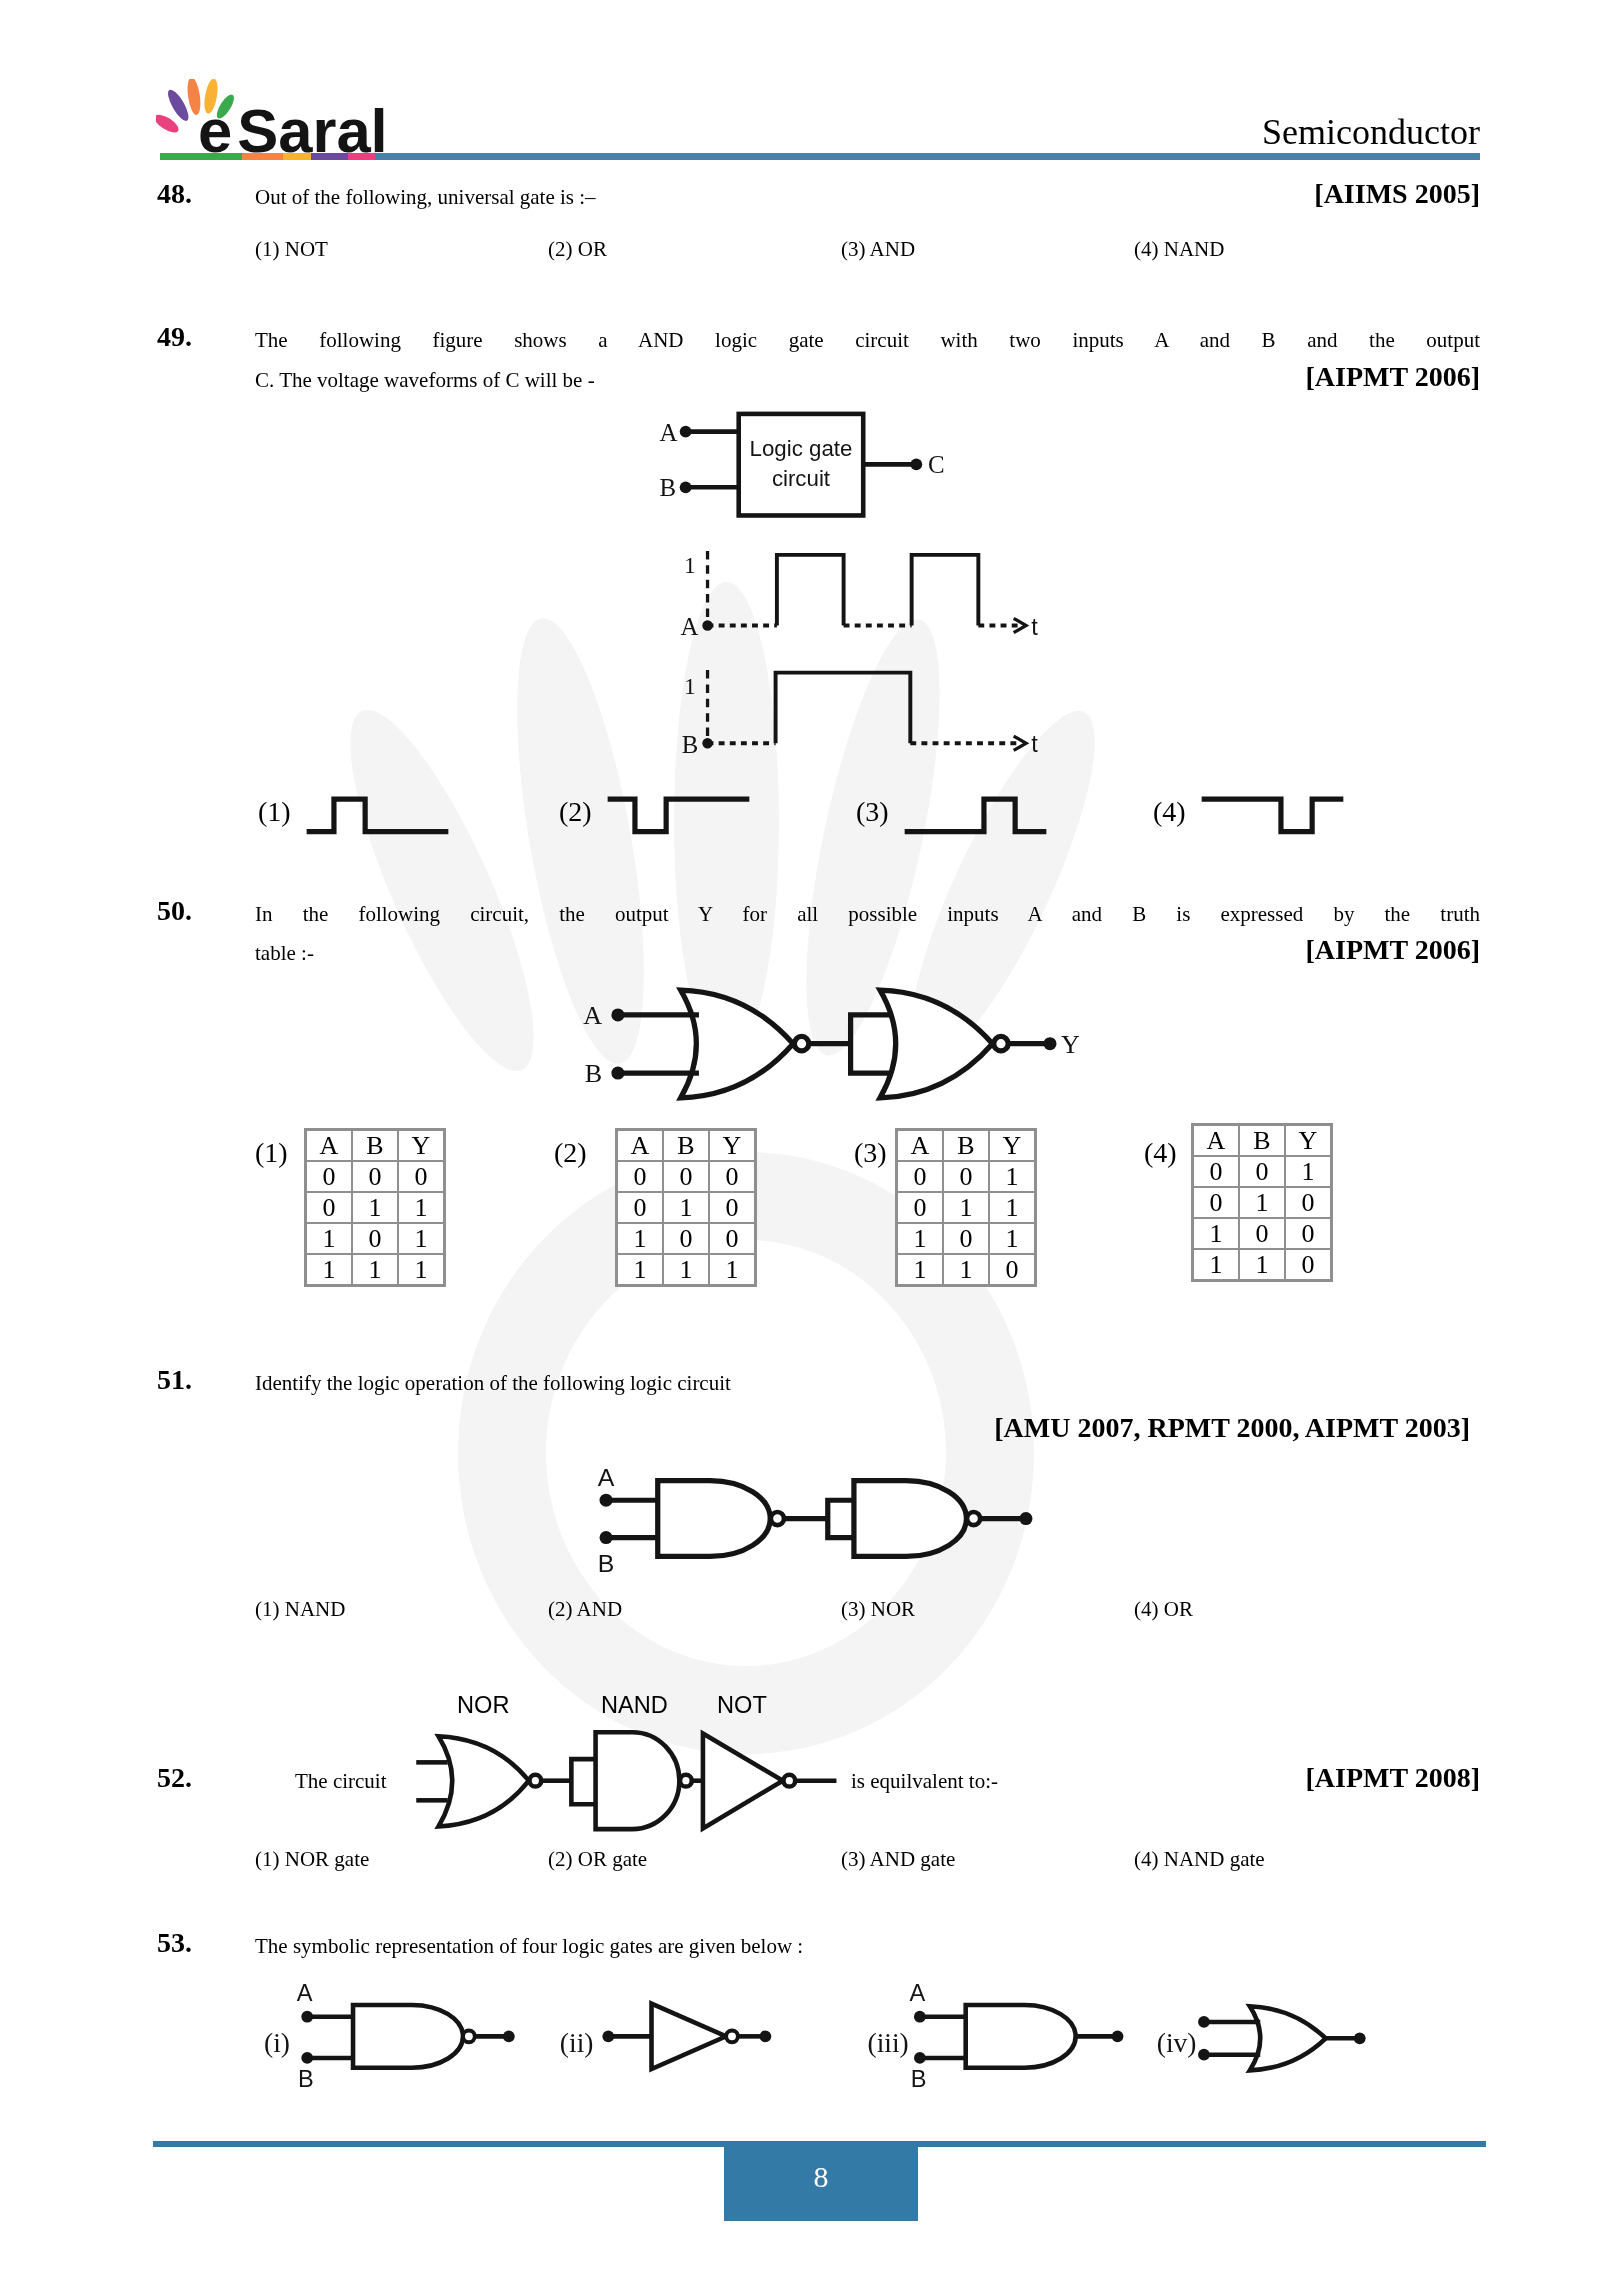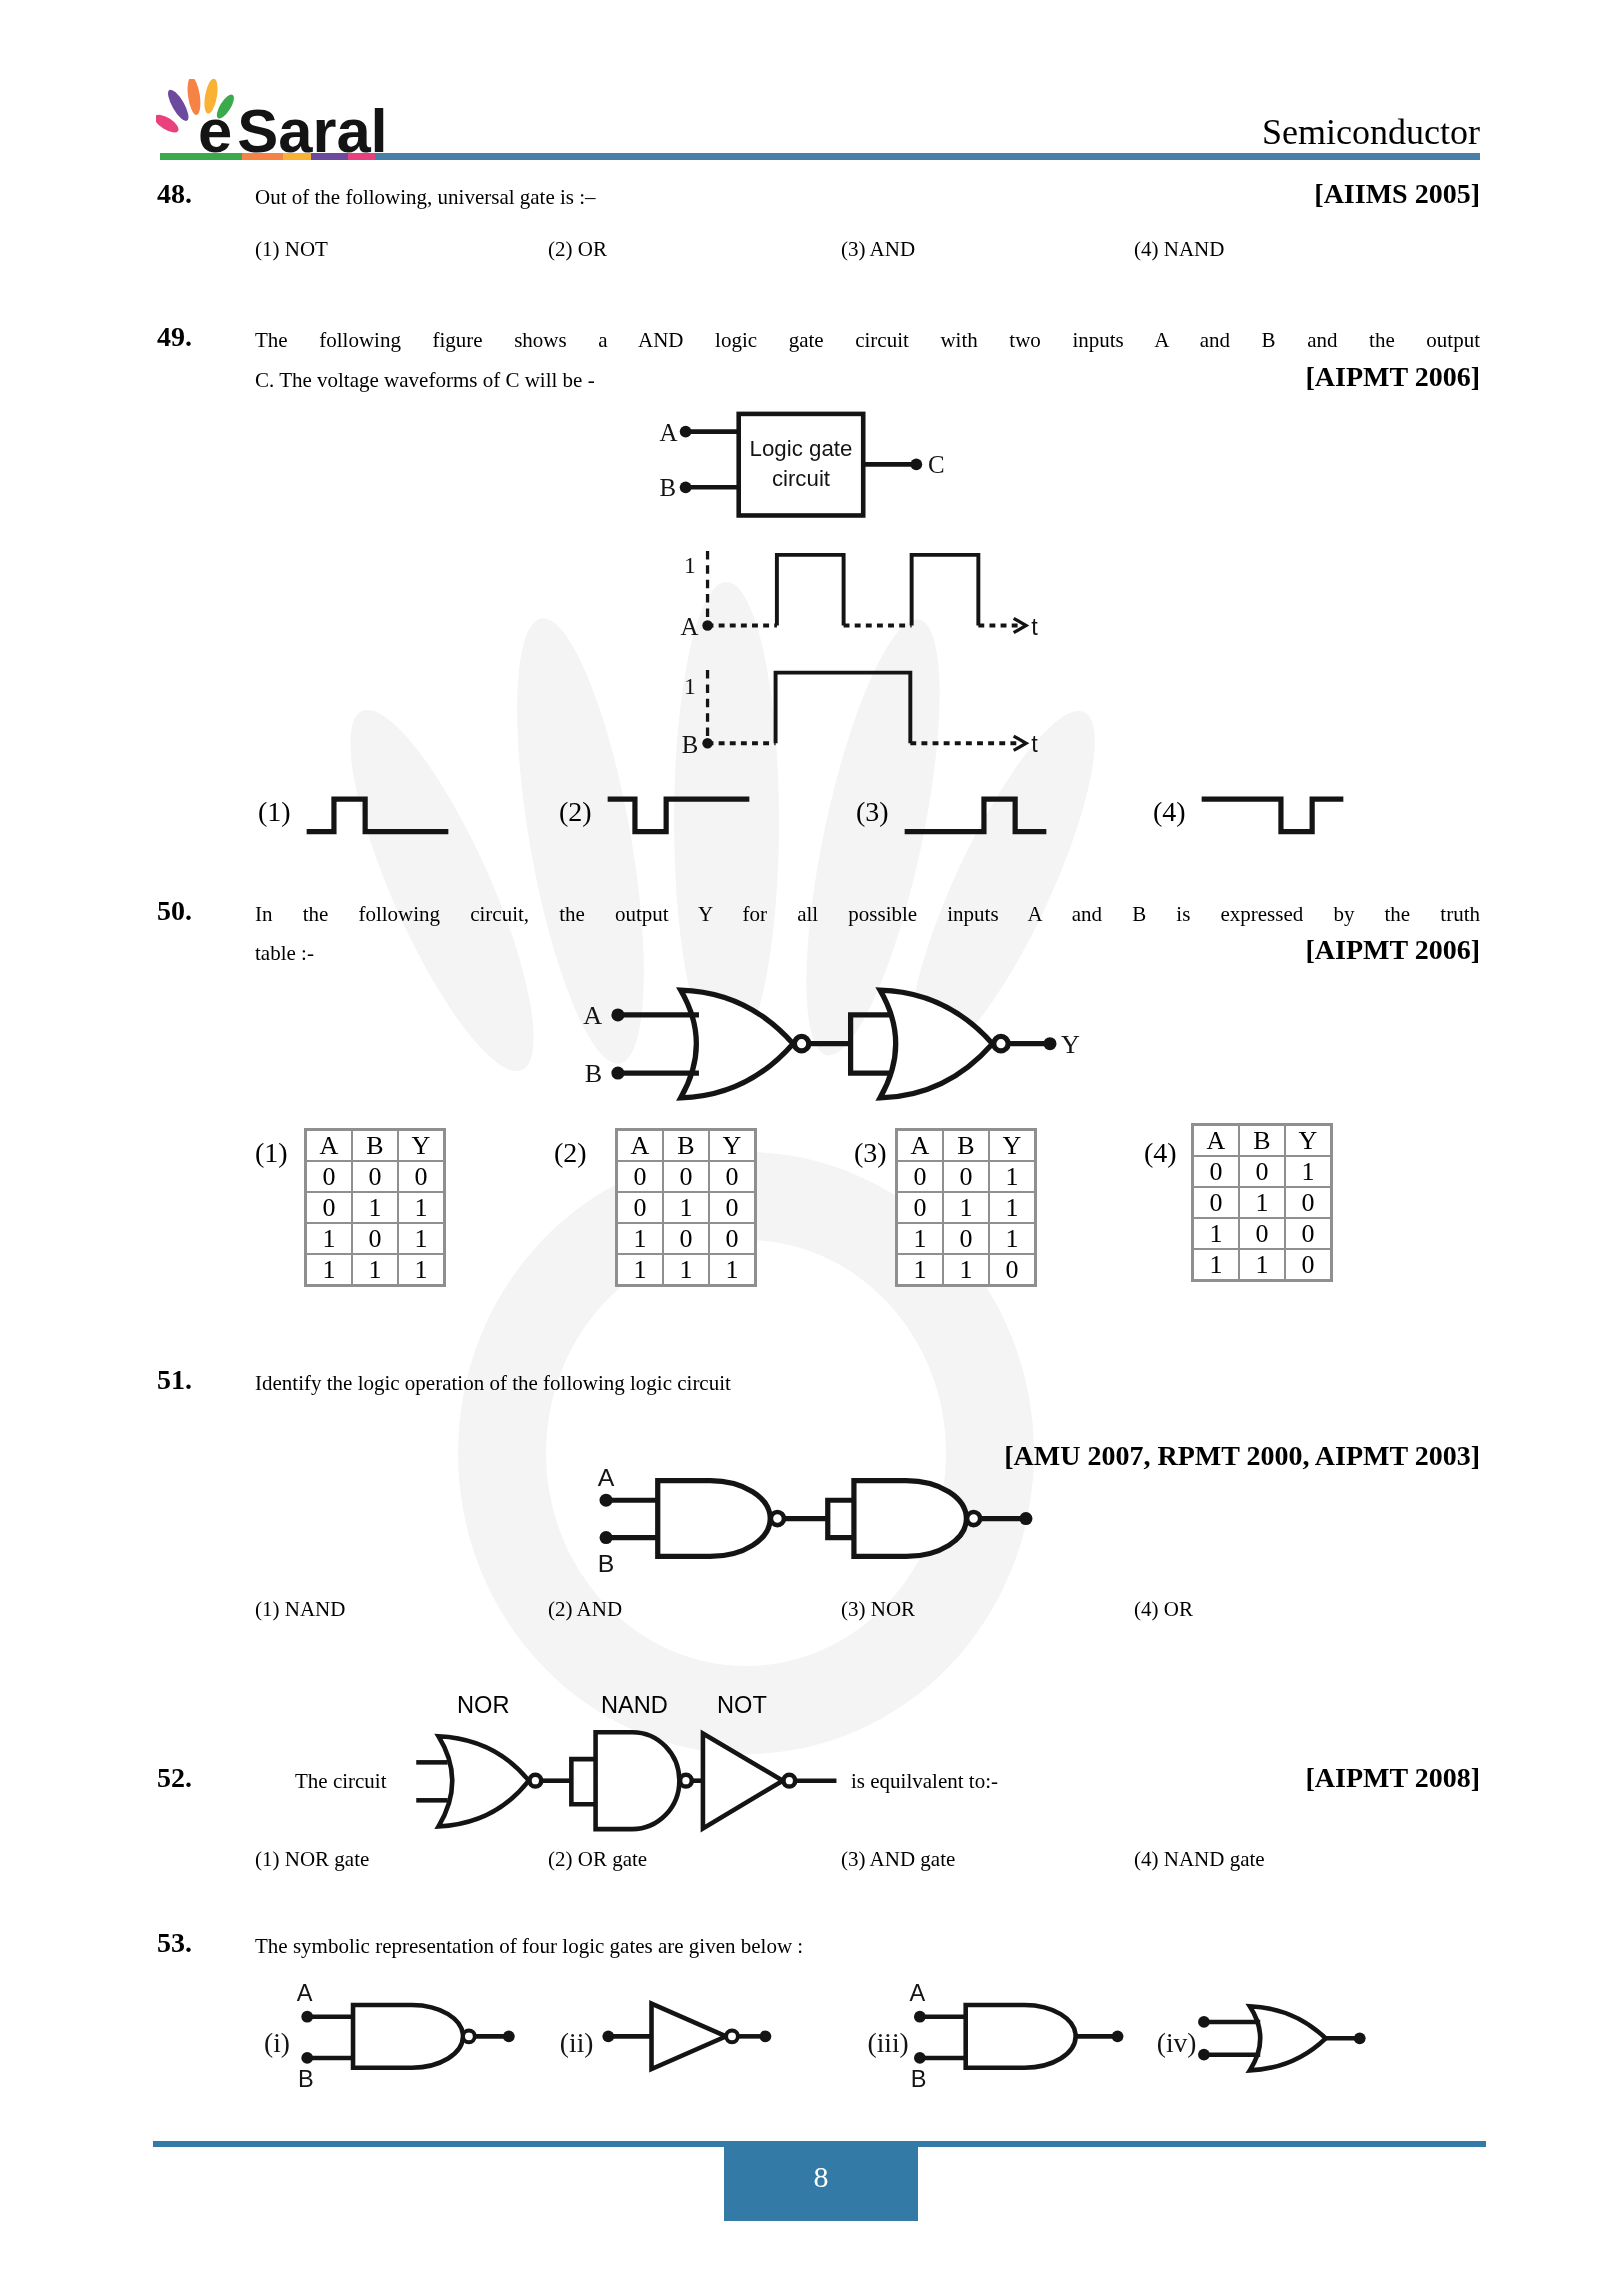--- a/index.html
+++ b/index.html
@@ -293,21 +293,21 @@
               <td>1</td>
               <td>0</td>
             </tr>
       </tbody>
         </table>
     </section>
 
     <section>
       <span class="abs qnum" style="left:157px;top:1364px;">51.</span>
       <span class="abs qtext" style="left:255px;top:1364px;">Identify the logic operation of the following logic circuit</span>
-      <span class="abs qtag" style="right:142px;top:1412px;margin-top:28px;">[AMU 2007, RPMT 2000, AIPMT 2003]</span>
+      <span class="abs qtag" style="right:152px;top:1412px;">[AMU 2007, RPMT 2000, AIPMT 2003]</span>
 
       <svg class="abs" style="left:576px;top:1464px;" width="497" height="115" viewBox="0 0 760 175">
         <text x="46" y="34" font-size="38" text-anchor="middle">A</text>
         <circle class="dot" cx="46" cy="55" r="10"></circle>
         <line class="st" x1="46" y1="55" x2="130" y2="55" stroke-width="8"></line>
         <circle class="dot" cx="46" cy="112" r="10"></circle>
         <line class="st" x1="46" y1="112" x2="130" y2="112" stroke-width="8"></line>
         <text x="46" y="165" font-size="38" text-anchor="middle">B</text>
         <path class="fw" d="M125 25 H205 A92 58 0 0 1 205 141 H125 Z" stroke-width="8"></path>
         <circle class="fw" cx="308" cy="83" r="10" stroke-width="7"></circle>

